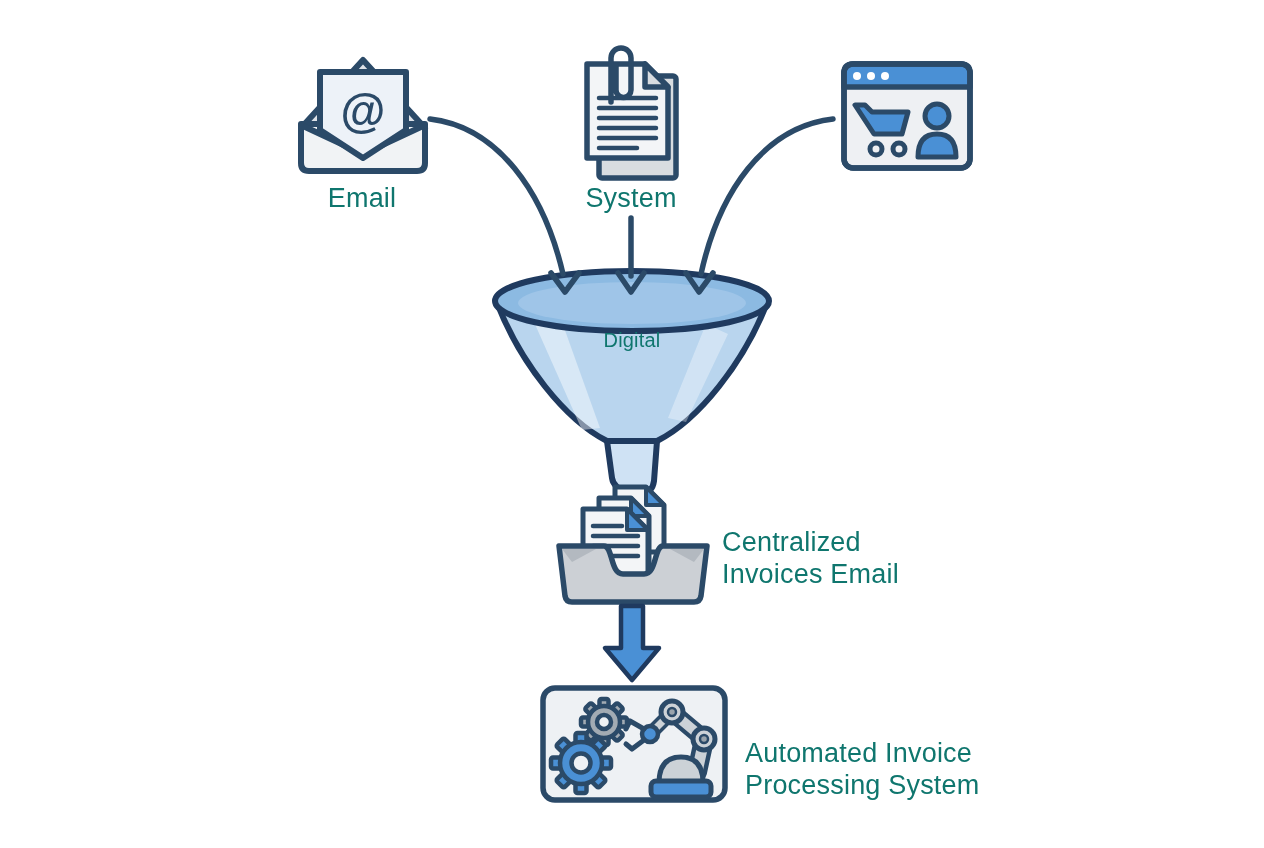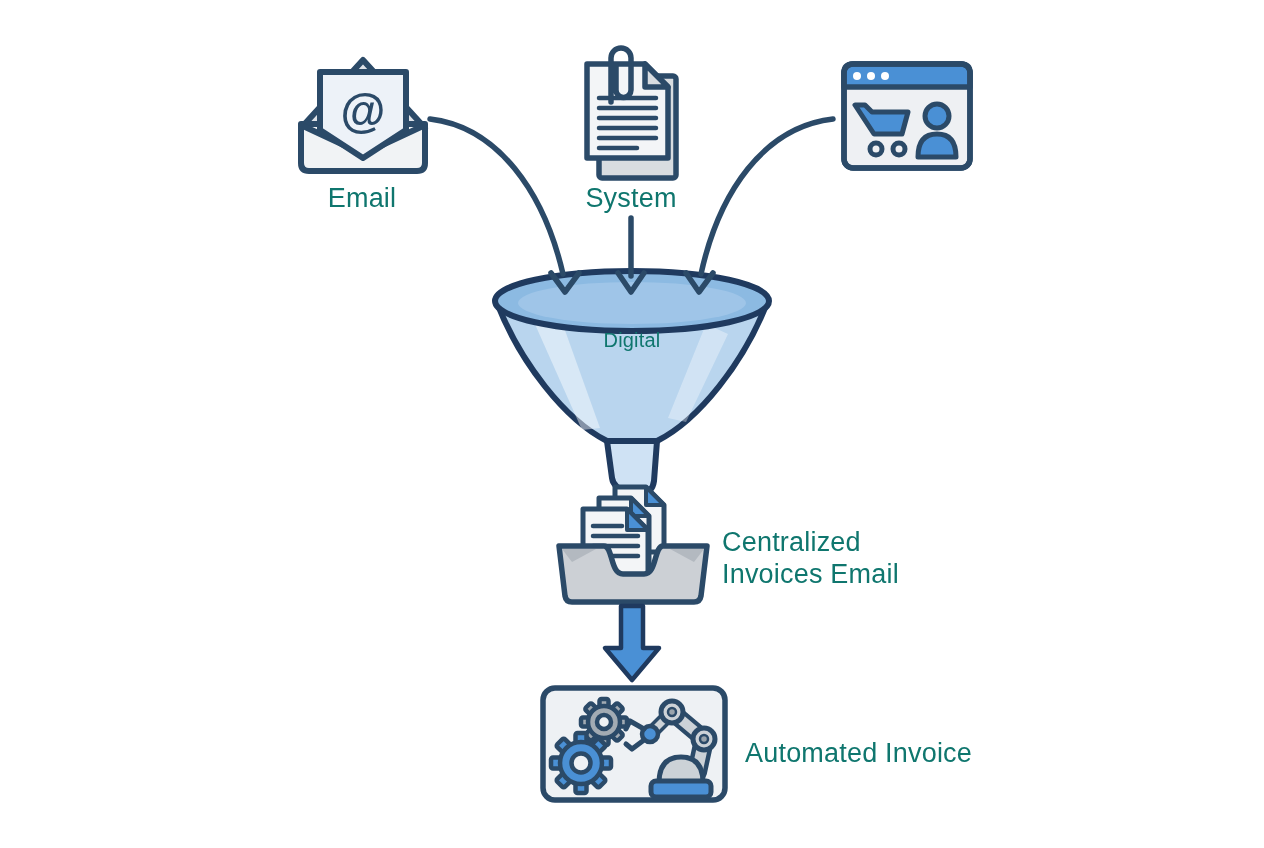--- a/index.html
+++ b/index.html
@@ -218,15 +218,16 @@
     <div>Digital</div>
   </div>
 
   <div id="inbox-label" class="label">
     <div>Centralized</div>
     <div>Invoices Email</div>
   </div>
 
   <div id="processor-label" class="label">
     <div>Automated Invoice</div>
+    <div>Processing System</div>
   </div>
 
 </div>
 
 </body></html>

